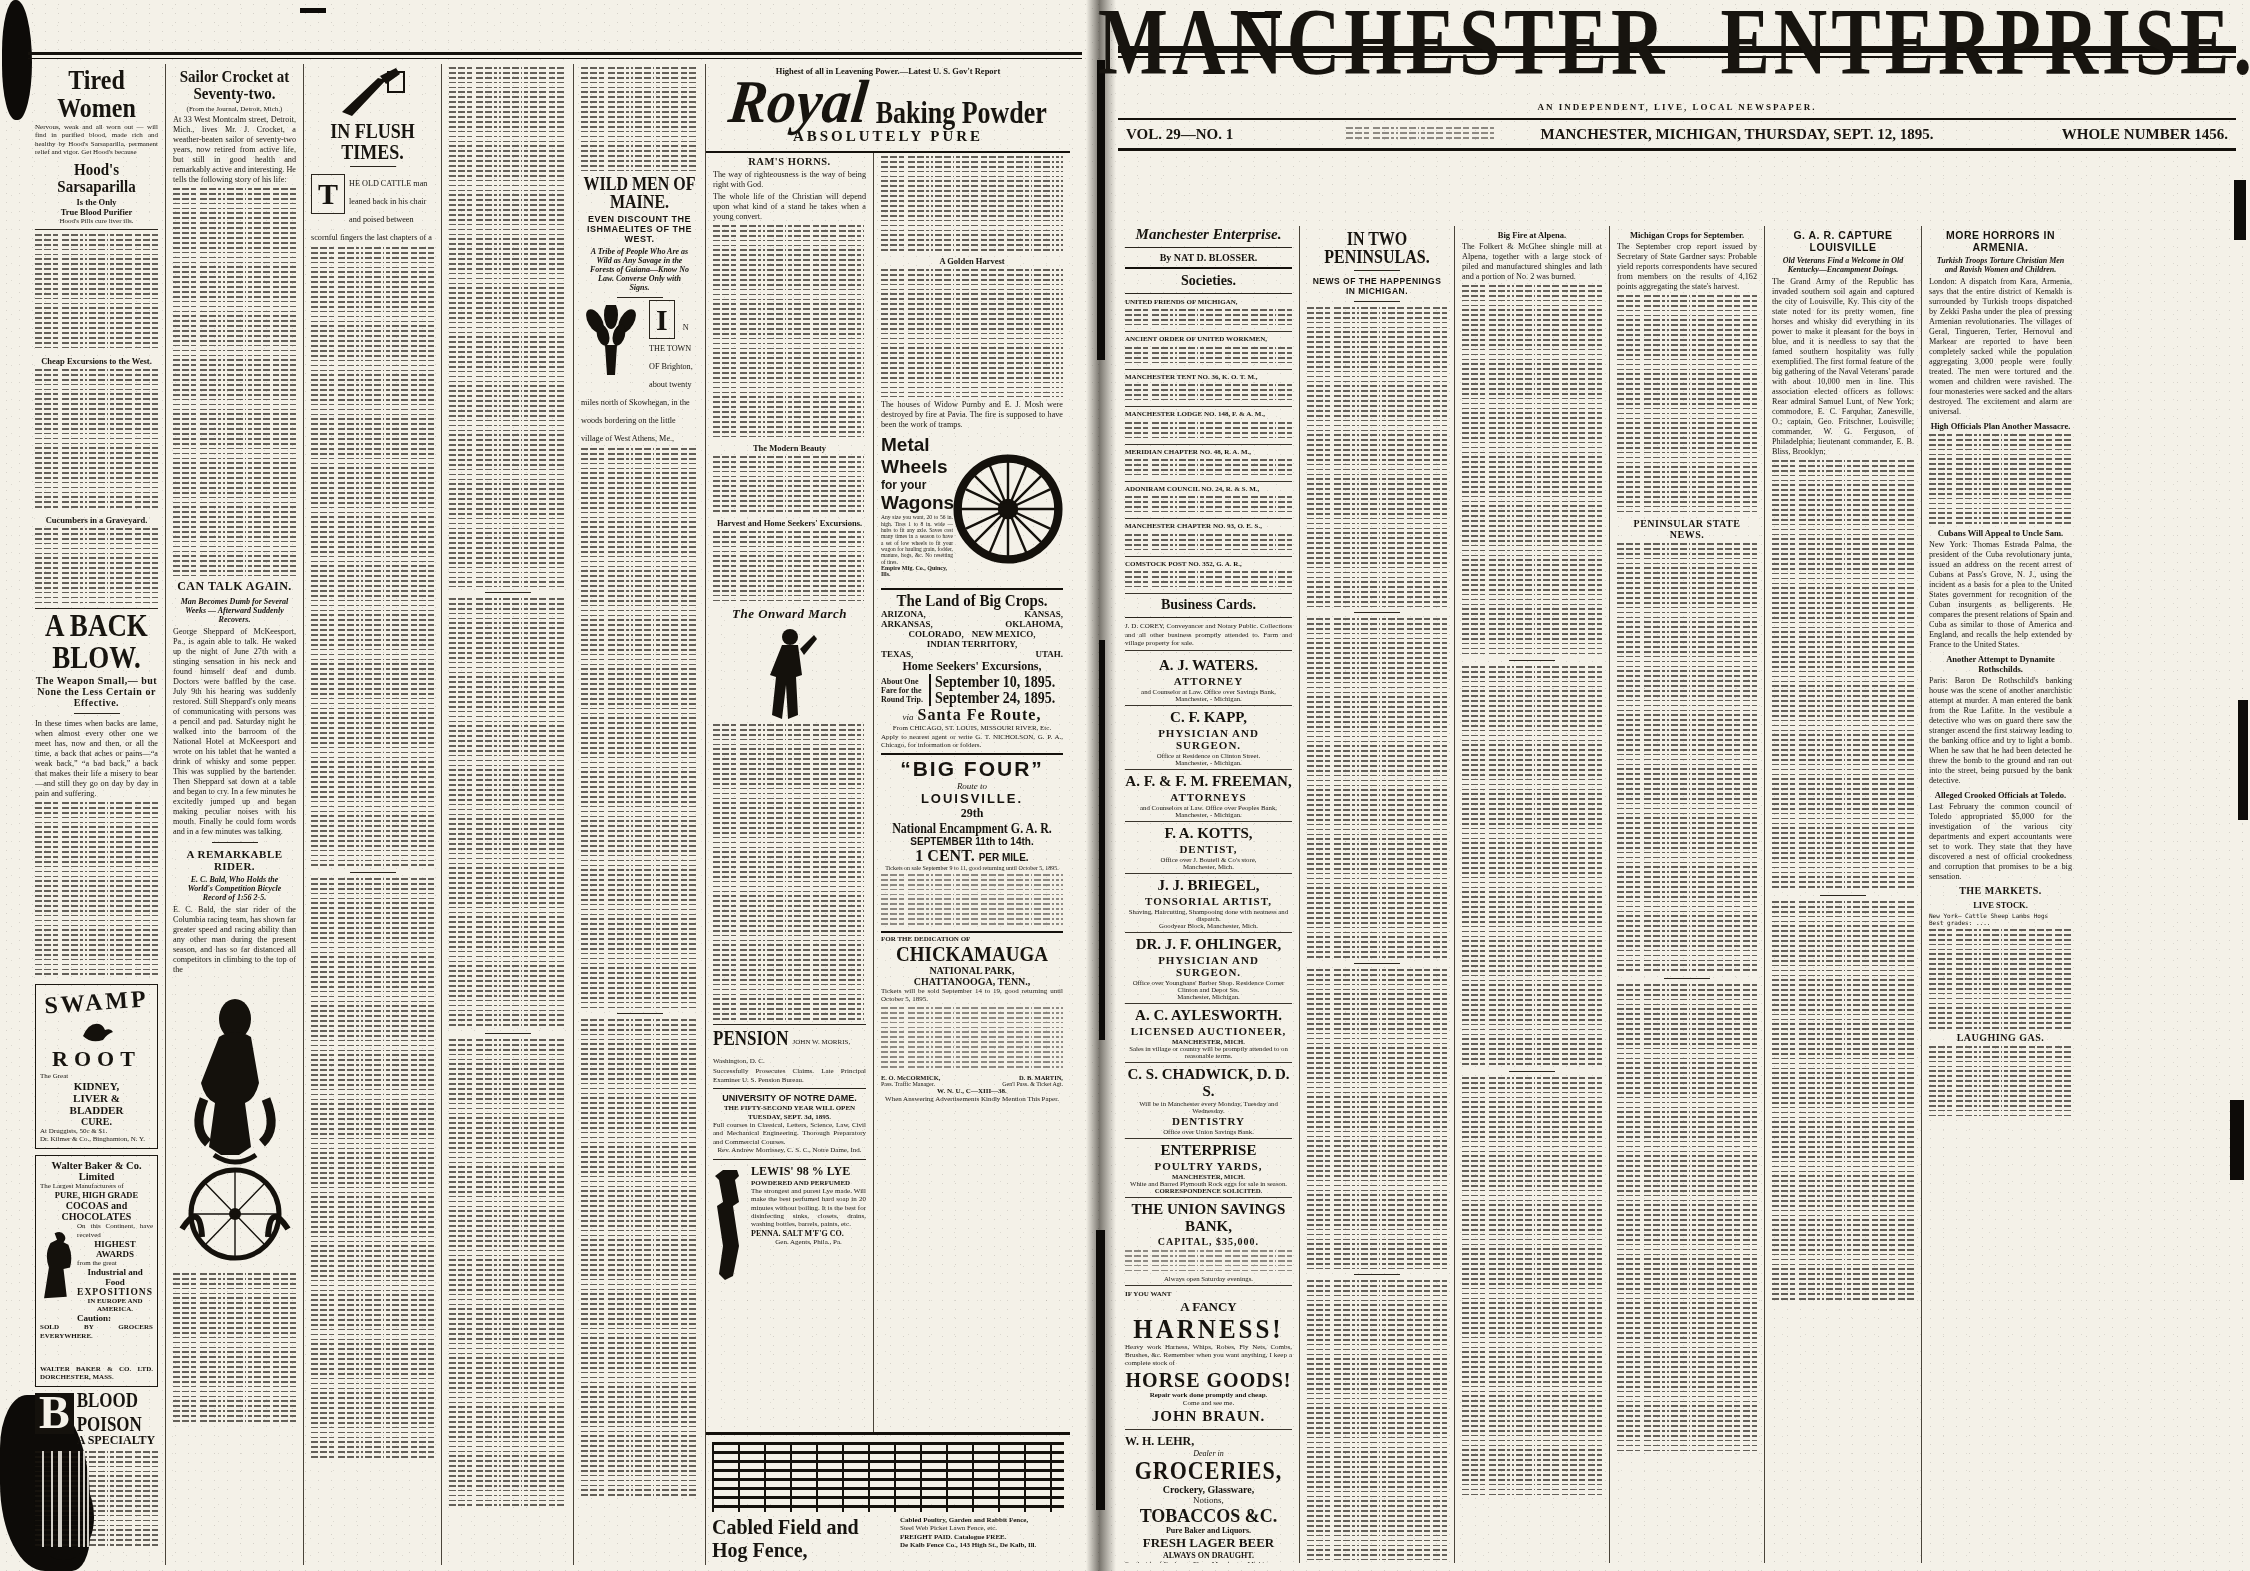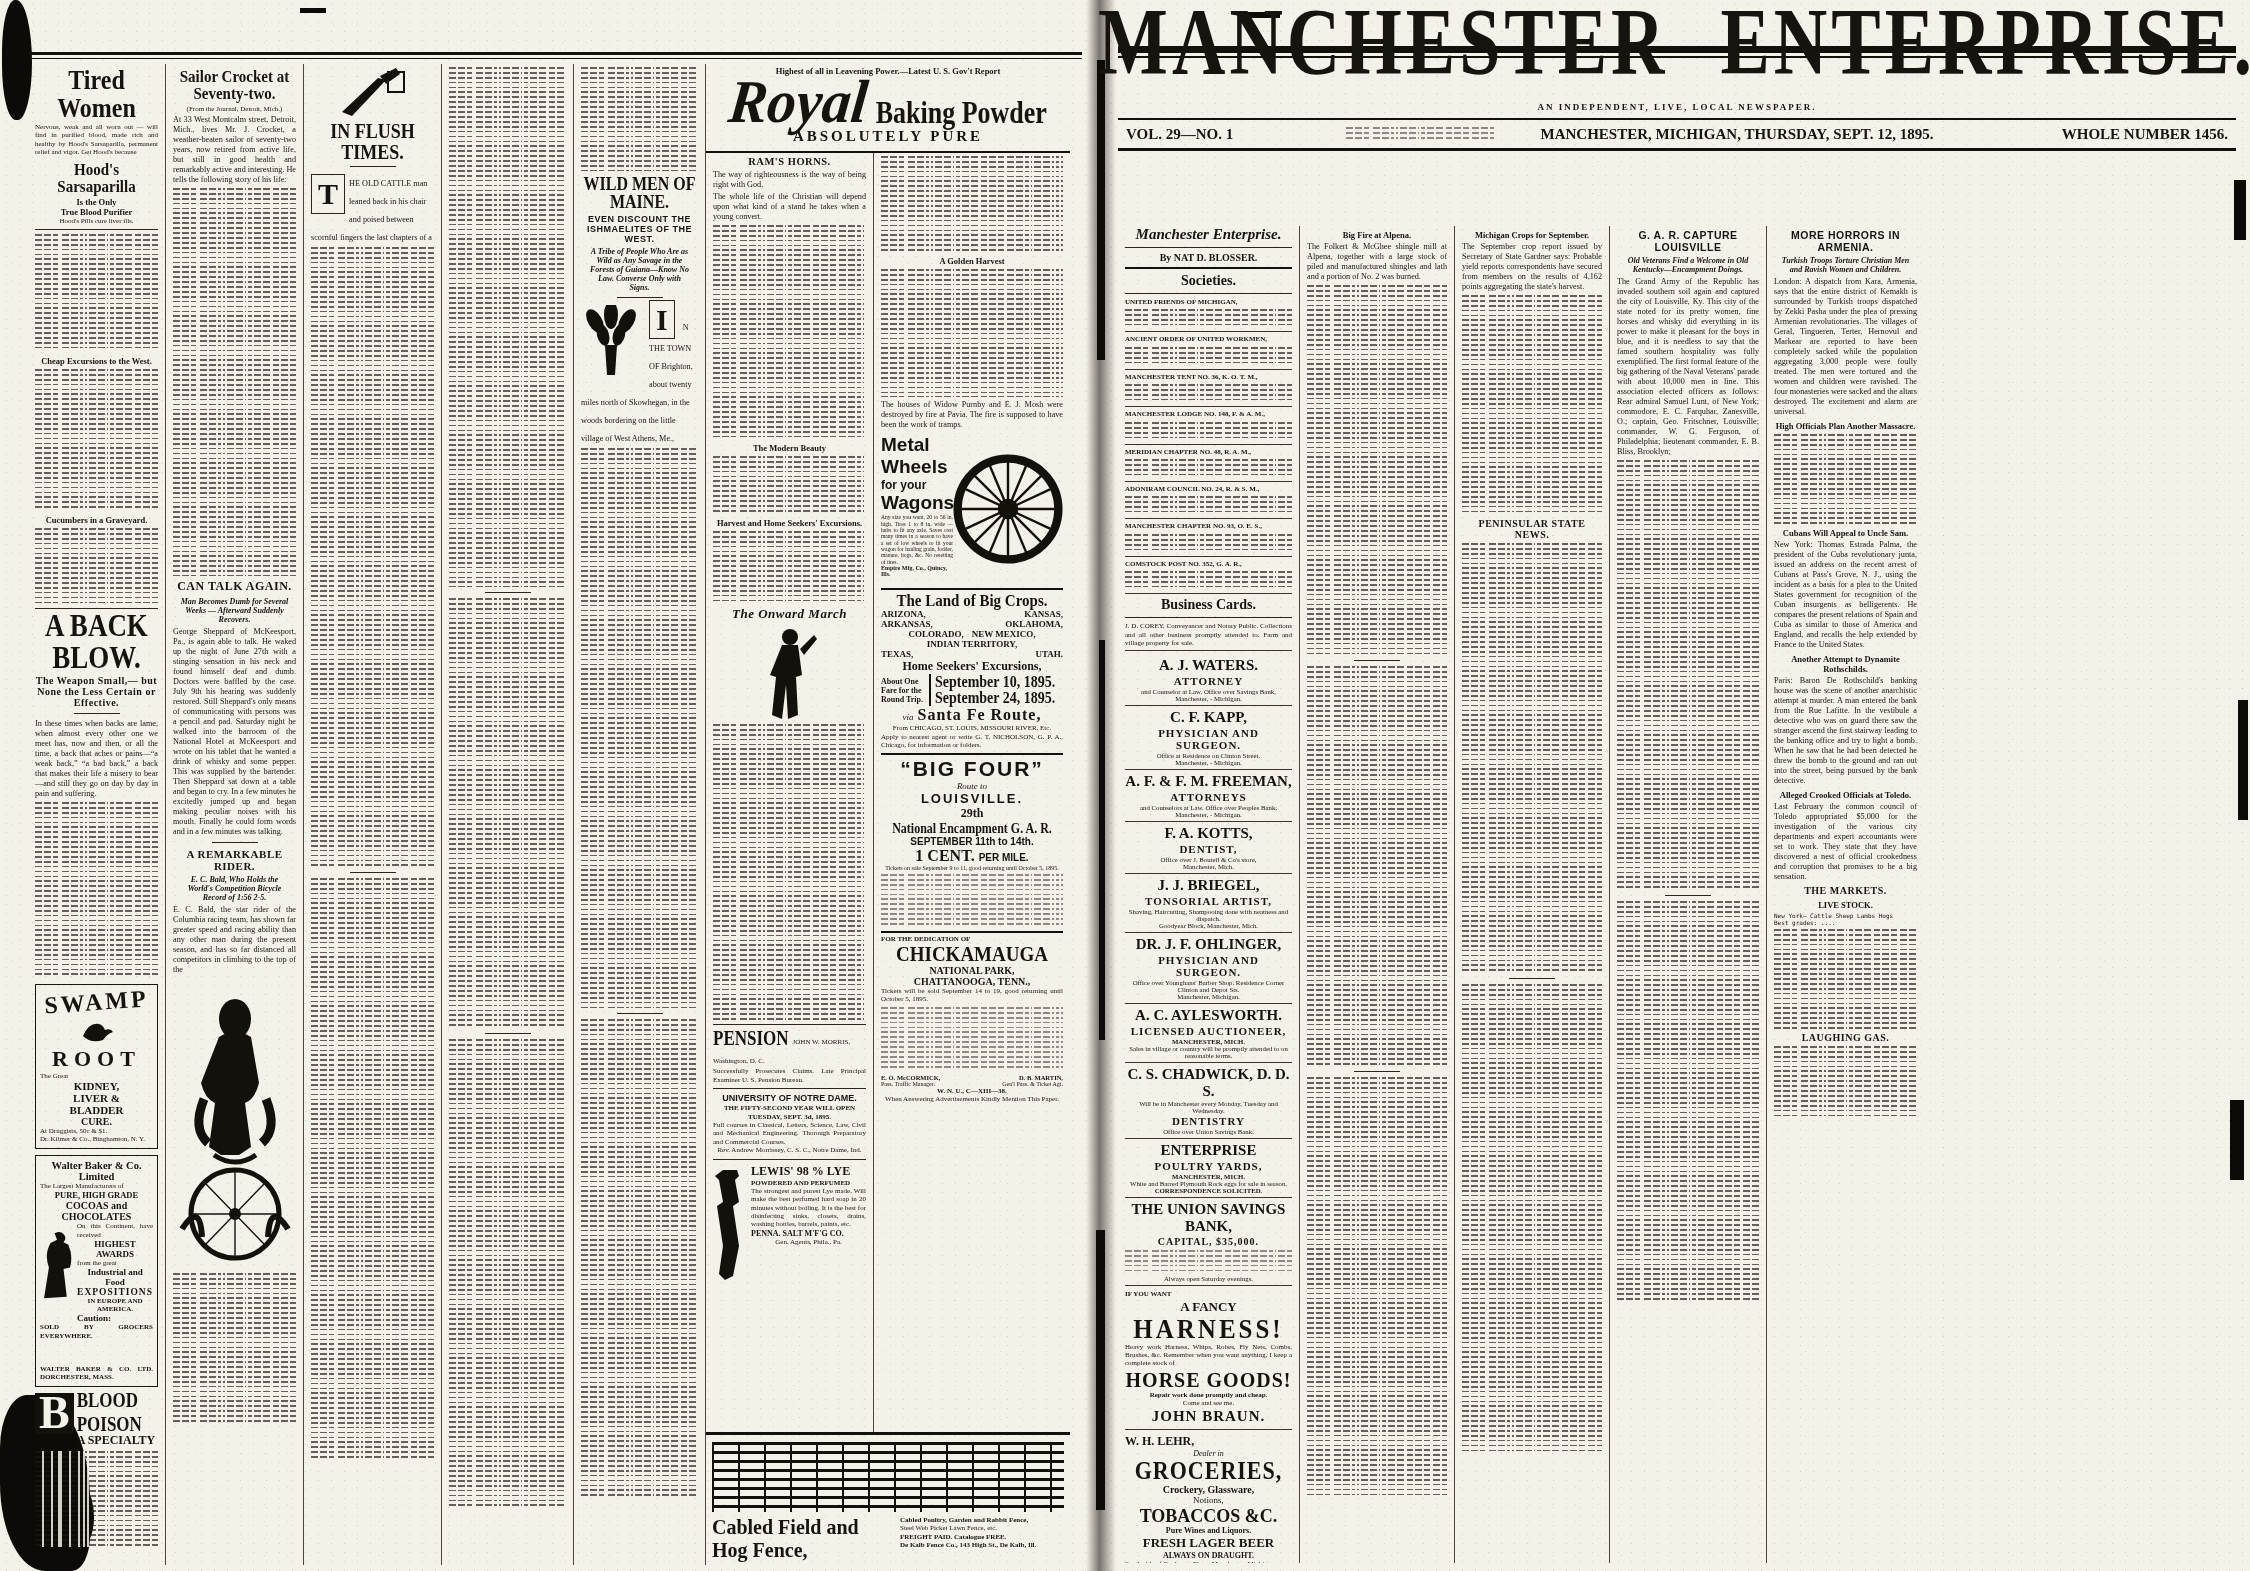--- a/index.html
+++ b/index.html
@@ -499,27 +499,40 @@
           <div class="tiny" style="text-align:center;">Come and see me.</div>
           <div style="font-weight:bold;font-size:15px;letter-spacing:1px;">JOHN BRAUN.</div>
         </div>
         <div style="text-align:center;padding:4px 0;">
           <div style="font-weight:bold;font-size:12px;text-align:left;">W. H. LEHR,</div>
           <div style="font-style:italic;font-size:8px;">Dealer in</div>
           <div style="font-weight:bold;font-size:22px;letter-spacing:1px;transform:scaleY(1.1);">GROCERIES,</div>
           <div style="font-weight:bold;font-size:10px;">Crockery, Glassware,</div>
           <div style="font-size:9px;">Notions,</div>
           <div style="font-weight:bold;font-size:18px;transform:scaleY(1.1);">TOBACCOS &amp;C.</div>
-          <div style="font-size:8px;font-weight:bold;">Pure Wines and Liquors.</div>
+          <div style="font-size:8px;font-weight:bold;">Pure Baker and Liquors.</div>
           <div style="font-weight:bold;font-size:13px;">FRESH LAGER BEER</div>
           <div style="font-weight:bold;font-size:8px;text-align:center;">ALWAYS ON DRAUGHT.</div>
           <div class="tiny">South side of Exchange Place, Manchester, Michigan.</div>
         </div>
       </div>
 
+      <div class="col" style="width:155px;">
+        <div class="h-major" style="font-size:16px;">IN TWO PENINSULAS.</div>
+        <div class="rule"></div>
+        <div class="h-sub sans" style="font-size:8.5px;">NEWS OF THE HAPPENINGS IN MICHIGAN.</div>
+        <div class="rule"></div>
+        <div class="greek" style="height:300px;"></div>
+        <div class="rule"></div>
+        <div class="greek" style="height:340px;"></div>
+        <div class="rule"></div>
+        <div class="greek" style="height:300px;"></div>
+        <div class="rule"></div>
+        <div class="greek" style="height:280px;"></div>
+      </div>
 
       <div class="col" style="width:155px;">
         <div class="h-mini">Big Fire at Alpena.</div>
         <div class="lead">The Folkert &amp; McGhee shingle mill at Alpena, together with a large stock of piled and manufactured shingles and lath and a portion of No. 2 was burned.</div>
         <div class="greek" style="height:370px;"></div>
         <div class="rule"></div>
         <div class="greek" style="height:400px;"></div>
         <div class="rule"></div>
         <div class="greek" style="height:420px;"></div>
       </div>

